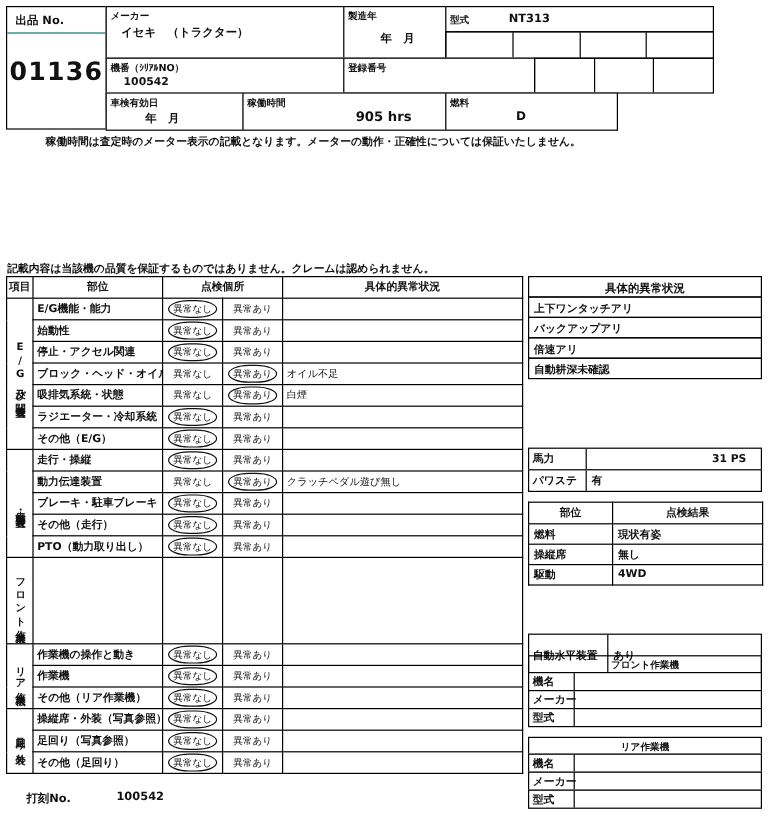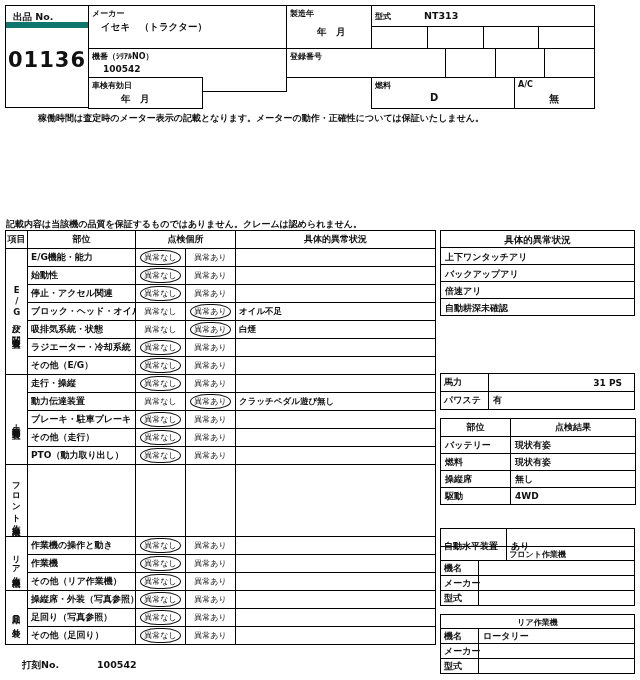--- a/index.html
+++ b/index.html
@@ -6,38 +6,38 @@
   html,body { background:#fff; }
   body { font-family:"DejaVu Sans","Liberation Sans",sans-serif; color:#111; }
   .page { position:relative; width:640px; height:680px; background:#fff; overflow:hidden; }
   .abs { position:absolute; }
 
   
   .fcell { position:absolute; border:1px solid #000; background:#fff; }
   .flab { position:absolute; top:2px; left:3px; font-size:8px; font-weight:600; white-space:nowrap; }
   .fval { position:absolute; font-size:9.5px; font-weight:700; white-space:nowrap; }
 
-  .exh-label { height:22px; border-bottom:6px solid #0f766e; font-size:9.5px; font-weight:700; padding:5px 0 0 7px; }
+  .exh-label { height:22px; border-bottom:1px solid #0f766e; font-size:9.5px; font-weight:700; padding:5px 0 0 7px; }
   .exh-value { margin-top:20px; text-align:center; font-size:21px; font-weight:700; letter-spacing:1px; }
 
   .miscwrap { position:absolute; border:1px solid #000; display:flex; }
   .misccell { flex:1; border-left:1px solid #000; }
   .misccell:first-child { border-left:none; }
 
   .note { position:absolute; font-size:9px; font-weight:600; white-space:nowrap;text-align:right; }
 
   
   table.main { border-collapse:collapse; table-layout:fixed; width:430px; }
   table.main th, table.main td { border:1px solid #000; overflow:hidden; }
   table.main th { height:18px; font-size:9px; font-weight:700; text-align:center; }
   .cat-cell { width:22px; text-align:center; vertical-align:middle; padding:0; }
   .vert { writing-mode:vertical-rl; text-orientation:upright; font-size:8.5px; font-weight:600; letter-spacing:1px; display:inline-block; line-height:1; }
   .part-cell { width:108px; height:18px; font-size:9px; font-weight:600; padding-left:3px; white-space:nowrap; }
   .opt-cell { width:50px; height:18px; font-size:8px; text-align:center; white-space:nowrap; }
-  .detail-cell { width:200px; height:18px; font-size:8.5px; font-weight:700; padding-left:3px; white-space:nowrap; }
+  .detail-cell { width:200px; height:18px; font-size:8.5px; font-weight:400; padding-left:3px; white-space:nowrap; }
   .sel { display:inline-block; border:1px solid #111; border-radius:50% / 58%; padding:1px 3px; }
   .empty-row td { height:72px; }
 
   
   .rpanel { position:absolute; left:440px; top:230px; width:195px; height:450px; }
   .rp-header { height:18px; border:1px solid #000; text-align:center; font-size:9.5px; font-weight:700; padding-top:3px; }
   .detail-item { height:18px; border:1px solid #000; margin-top:-1px; font-size:9px; font-weight:600; padding:3px 0 0 4px; white-space:nowrap; }
   .rp-row { position:absolute; left:0; width:195px; border:1px solid #000; display:flex; align-items:center; background:#fff; }
   .rp-label { font-size:9px; font-weight:600; padding-left:3px; border-right:1px solid #000; height:100%; display:flex; align-items:center; white-space:nowrap; }
   .rp-value { font-size:9px; font-weight:700; padding-left:4px; flex:1; white-space:nowrap; }
@@ -97,30 +97,30 @@
       <div class="misccell"></div>
       <div class="misccell"></div>
       <div class="misccell"></div>
     </div>
 
     <div class="fcell" style="left:83px;top:72px;width:115px;height:32px">
       <span class="flab">車検有効日</span>
       <span class="fval" style="left:32px;top:15px">年　月</span>
     </div>
 
+    <div class="fcell" style="left:197px;top:72px;width:170px;height:32px">
+      <span class="flab">稼働時間</span>
+      <span class="fval" style="right:28px;top:13px;font-size:11px">905 hrs</span>
+    </div>
 
     <div class="fcell" style="left:366px;top:72px;width:144px;height:32px">
       <span class="flab">燃料</span>
       <span class="fval" style="left:58px;top:14px;font-size:10px">D</span>
     </div>
 
-    <div class="fcell" style="left:509px;top:72px;width:81px;height:32px">
-      <span class="flab">A/C</span>
-      <span class="fval" style="left:34px;top:14px;font-size:10px">無</span>
-    </div>
   </div>
 
   <div class="note" style="left:38px;top:112px">稼働時間は査定時のメーター表示の記載となります。メーターの動作・正確性については保証いたしません。</div>
 
   <div class="note" style="left:6px;top:218px">記載内容は当該機の品質を保証するものではありません。クレームは認められません。</div>
 
   <div class="abs" style="left:5px;top:230px">
     <table class="main">
       <colgroup>
         <col style="width:22px">
@@ -289,24 +289,20 @@
           <col style="width:125px">
         </colgroup>
       <thead>
         <tr>
           <th>部位</th>
           <th>点検結果</th>
         </tr>
       </thead>
       <tbody>
           <tr>
-            <td>バッテリー</td>
-            <td>現状有姿</td>
-          </tr>
-          <tr>
             <td>燃料</td>
             <td>現状有姿</td>
           </tr>
           <tr>
             <td>操縦席</td>
             <td>無し</td>
           </tr>
           <tr>
             <td>駆動</td>
             <td>4WD</td>
@@ -329,21 +325,20 @@
       <span class="rp-value"></span>
     </div>
     <div class="rp-row" style="top:360px;height:16px">
       <span class="rp-label" style="width:38px">型式</span>
       <span class="rp-value"></span>
     </div>
 
     <div class="imp-header" style="top:384px">リア作業機</div>
     <div class="rp-row" style="top:398px;height:16px">
       <span class="rp-label" style="width:38px">機名</span>
-      <span class="rp-value">ロータリー</span>
     </div>
     <div class="rp-row" style="top:413px;height:16px">
       <span class="rp-label" style="width:38px">メーカー</span>
       <span class="rp-value"></span>
     </div>
     <div class="rp-row" style="top:428px;height:16px">
       <span class="rp-label" style="width:38px">型式</span>
       <span class="rp-value"></span>
     </div>
   </div>

